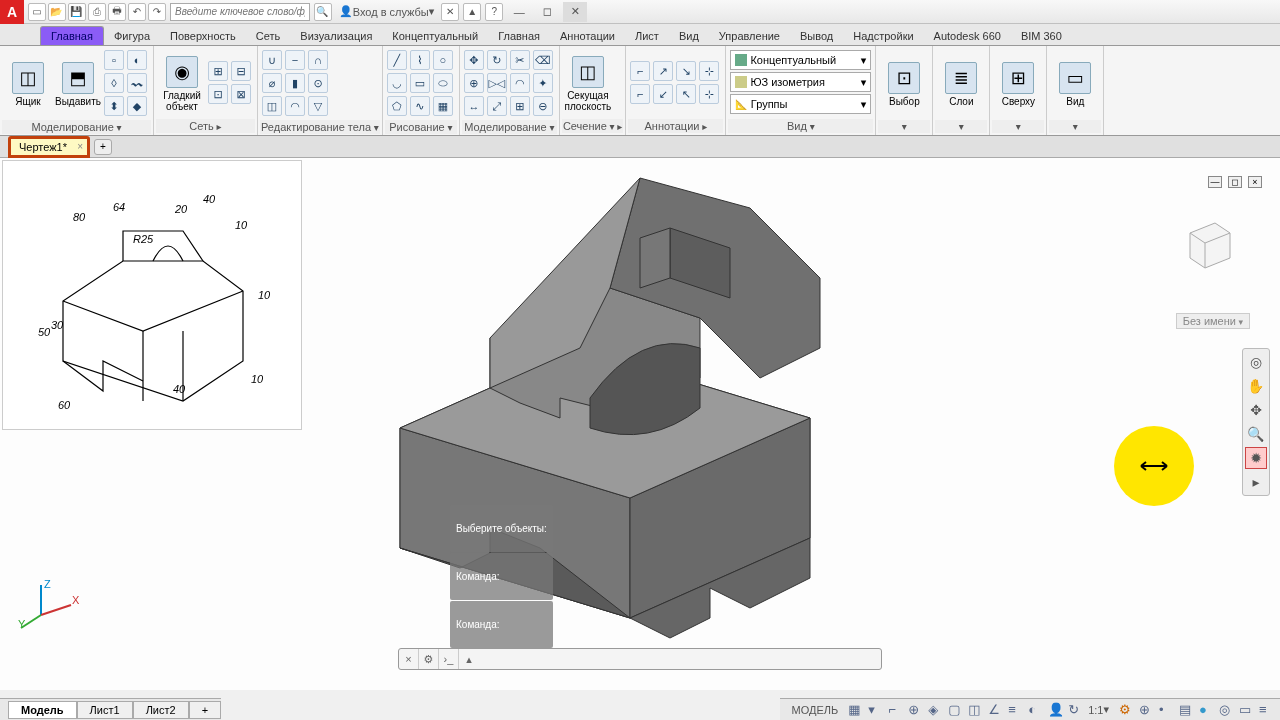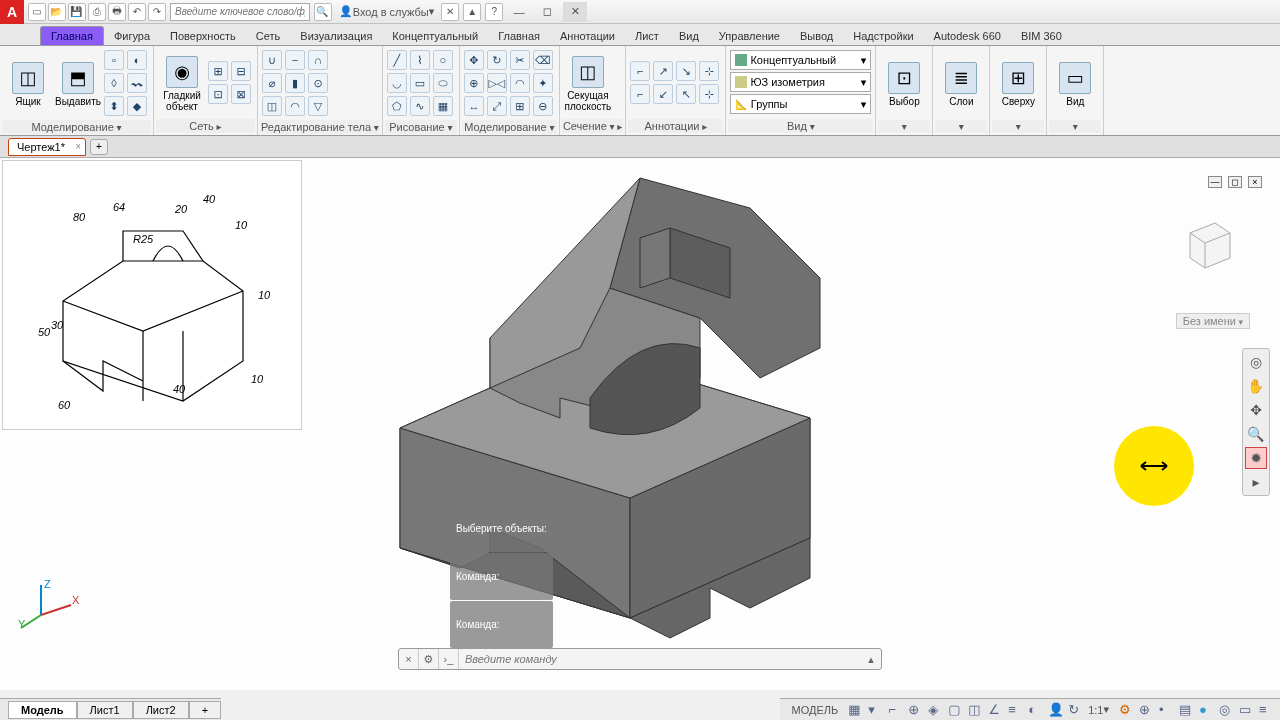--- a/index.html
+++ b/index.html
@@ -23,21 +23,21 @@
 .big-btn{display:flex;flex-direction:column;align-items:center;justify-content:center;width:48px;height:60px;cursor:pointer;gap:2px;}
 .big-btn .ico{width:32px;height:32px;background:#d8e4f0;border:1px solid #8ab;border-radius:2px;display:flex;align-items:center;justify-content:center;font-size:18px;}
 .big-btn .lbl{font-size:10px;text-align:center;line-height:1.1;}
 .icon-grid{display:grid;grid-template-columns:repeat(3,22px);grid-auto-rows:22px;gap:1px;}
 .icon-grid.c2{grid-template-columns:repeat(2,22px);}
 .icon-grid.c4{grid-template-columns:repeat(4,22px);}
 .sm-ico{width:20px;height:20px;background:#eef3f8;border:1px solid #bcd;border-radius:2px;display:flex;align-items:center;justify-content:center;font-size:11px;color:#246;cursor:pointer;}
 .combo{height:20px;border:1px solid #aaa;background:#fff;display:flex;align-items:center;padding:0 4px;font-size:10px;cursor:pointer;gap:3px;}
 .combo .sw{width:12px;height:12px;}
 .doc-tabs{height:22px;background:#e0e0e0;display:flex;align-items:center;padding-left:8px;gap:4px;border-bottom:1px solid #aaa;}
-.doc-tab{padding:2px 20px 2px 8px;background:#ffffff;border:1px solid #c2410c;border-radius:3px 3px 0 0;font-size:11px;position:relative;cursor:pointer;}
+.doc-tab{padding:2px 20px 2px 8px;background:#fef9c3;border:3px solid #c2410c;border-radius:3px 3px 0 0;font-size:11px;position:relative;cursor:pointer;}
 .doc-tab .x{position:absolute;right:4px;top:2px;color:#888;font-size:10px;}
 .plus-tab{width:18px;height:16px;background:#eee;border:1px solid #aaa;border-radius:3px;display:flex;align-items:center;justify-content:center;font-size:10px;cursor:pointer;}
 .viewport{position:absolute;top:158px;left:0;right:0;bottom:30px;background:#fdfdfd;}
 .ref-img{position:absolute;top:2px;left:2px;width:300px;height:270px;background:#fff;border:1px solid #ccc;}
 .ucs{position:absolute;bottom:60px;left:16px;width:70px;height:50px;}
 .cmd-hist{position:absolute;bottom:42px;left:450px;display:flex;flex-direction:column;gap:1px;}
 .cmd-line{background:rgba(120,120,120,0.75);color:#fff;padding:18px 6px;font-size:10px;border-radius:2px;}
 .cmd-bar{position:absolute;bottom:20px;left:398px;width:484px;height:22px;background:#f4f4f4;border:1px solid #999;border-radius:3px;display:flex;align-items:center;}
 .cmd-bar .cb-btn{width:20px;height:20px;display:flex;align-items:center;justify-content:center;color:#666;cursor:pointer;border-right:1px solid #ccc;}
 .cmd-bar input{flex:1;border:none;background:transparent;padding:0 6px;font-style:italic;color:#999;outline:none;}
@@ -339,21 +339,20 @@
   <div class="cmd-hist">
     <div class="cmd-line">Выберите объекты:</div>
     <div class="cmd-line">Команда:</div>
     <div class="cmd-line">Команда:</div>
   </div>
 
   <div class="cmd-bar">
     <div class="cb-btn">×</div>
     <div class="cb-btn">⚙</div>
     <div class="cb-btn">›_</div>
-    <input placeholder="Введите команду" style="">
     <div class="cb-btn" style="border:none;">▴</div>
   </div>
 
   <div class="vp-ctrl">
     <div class="vb">—</div>
     <div class="vb">◻</div>
     <div class="vb">×</div>
   </div>
 
   <svg class="viewcube" viewBox="0 0 70 70">

